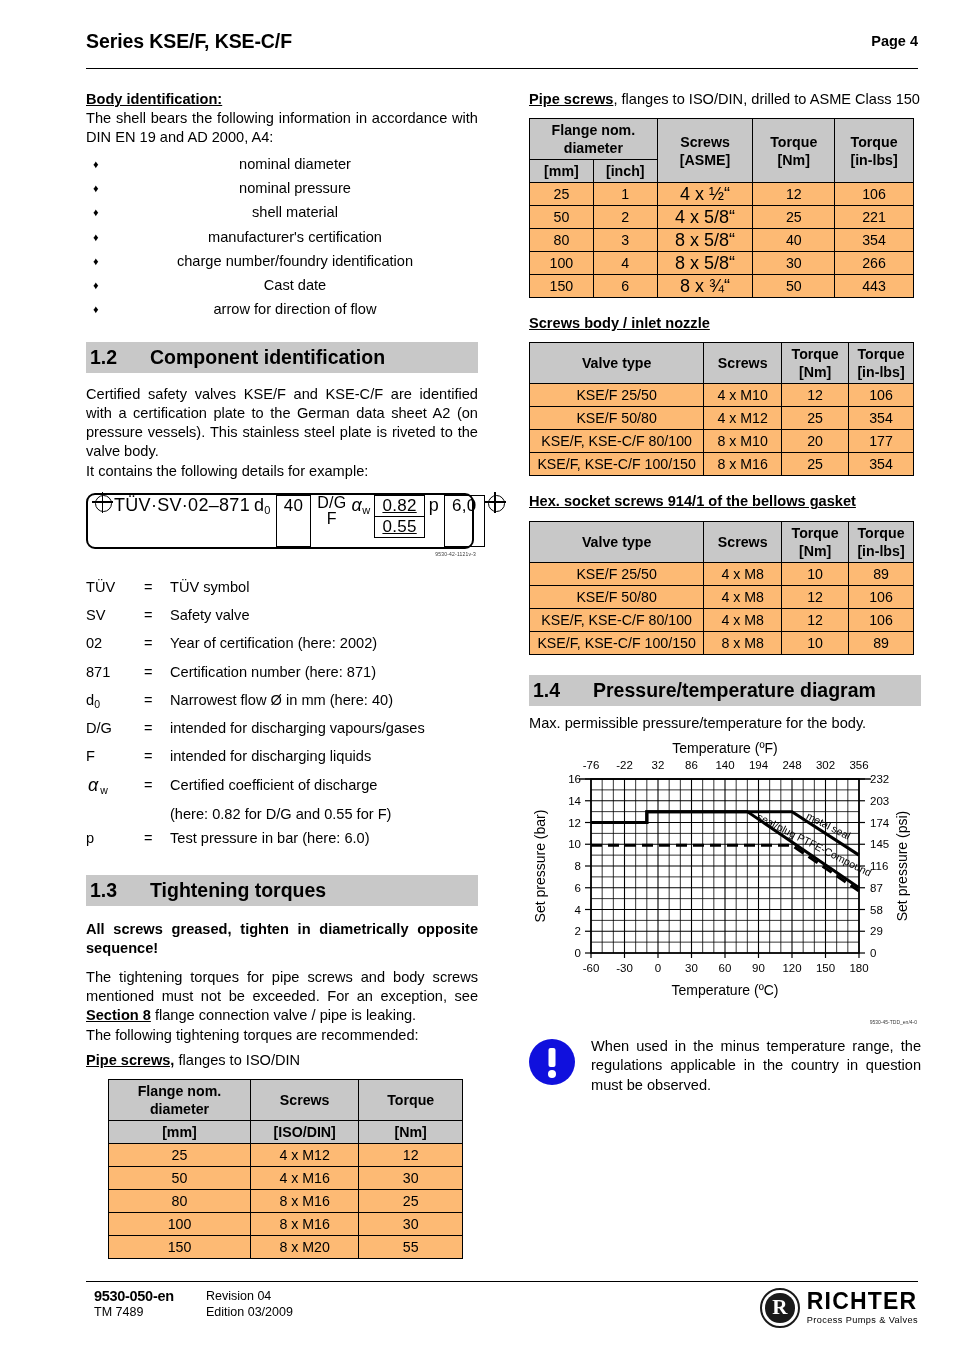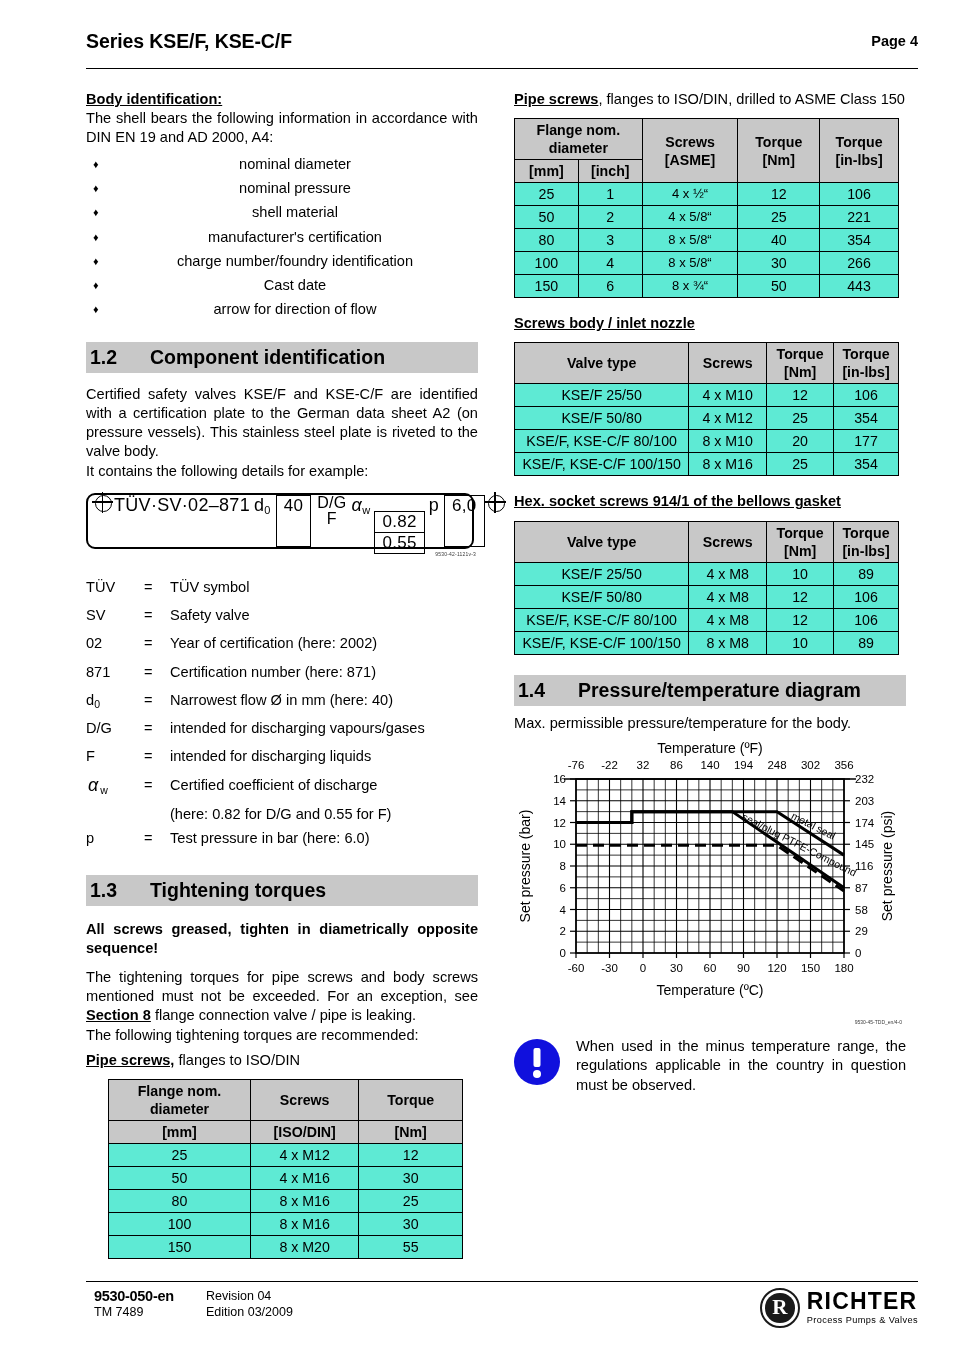--- a/index.html
+++ b/index.html
@@ -48,21 +48,21 @@
     border-top: 1.6px solid #000;
   }
 
   
   .col {
     position: absolute;
     top: 90px;
     width: 392px;
   }
   .col-left  { left: 86px;  }
-  .col-right { left: 514px; }
+  .col-right { left: 529px; }
 
   p, .para {
     margin: 0 0 0 0;
     font-size: 14.6px;
     line-height: 19.2px;
     text-align: justify;
     text-justify: inter-word;
   }
   .nj { text-align: left; }
   .gap6  { height: 6px; }
@@ -166,21 +166,22 @@
   }
   .alpha {
     font-size: 18px;
     font-style: italic;
     margin: 0 2px;
   }
   .alpha .sub { font-size: 11px; font-style: normal; vertical-align: -3px; }
   .val-stack {
     display: inline-flex;
     flex-direction: column;
-    margin: 16px 2px;
+    margin: 0 2px;
+    text-decoration: underline;
   }
   .val-stack .boxval { margin: 0; }
   .val-stack .boxval + .boxval { border-top: 0; }
   .plate-ref {
     position: absolute;
     right: 2px;
     top: 58px;
     font-size: 5px;
     color: #3a3a3a;
     letter-spacing: 0.2px;
@@ -197,36 +198,36 @@
   .defrow .k  { width: 58px; flex: 0 0 58px; }
   .defrow .eq { width: 26px; flex: 0 0 26px; }
   .defrow .v  { flex: 1 1 auto; }
   .defrow .k .sub { font-size: 10.5px; vertical-align: -3px; }
 
   
   table.dt {
     border-collapse: collapse;
     font-size: 14.2px;
     margin-top: 9px;
-    background: #5eead4;
+    background: #fdba74;
   }
   table.dt th, table.dt td {
     border: 1.2px solid #000;
     text-align: center;
     padding: 2px 4px;
     line-height: 18px;
   }
   table.dt thead th {
     background: #c8c8c8;
     font-weight: bold;
   }
   table.dt td { font-weight: normal; }
   .hd-unit { font-weight: bold; }
   td.left-cell { text-align: left; padding-left: 5px; }
-  .frac { font-size: 13px; margin-top: 8px; }
+  .frac { font-size: 18px; margin-top: 8px; }
 
   .tbl-left-pipe { width: 355px; margin-left: 22px; }
   .tbl-left-pipe th:nth-child(1), .tbl-left-pipe td:nth-child(1) { width: 146px; }
   .tbl-left-pipe th:nth-child(2), .tbl-left-pipe td:nth-child(2) { width: 106px; }
   .tbl-left-pipe th:nth-child(3), .tbl-left-pipe td:nth-child(3) { width: 103px; }
 
   .tbl-asme { width: 385px; }
   .tbl-asme col.c1 { width: 64px; }
   .tbl-asme col.c2 { width: 64px; }
   .tbl-asme col.c3 { width: 96px; }

